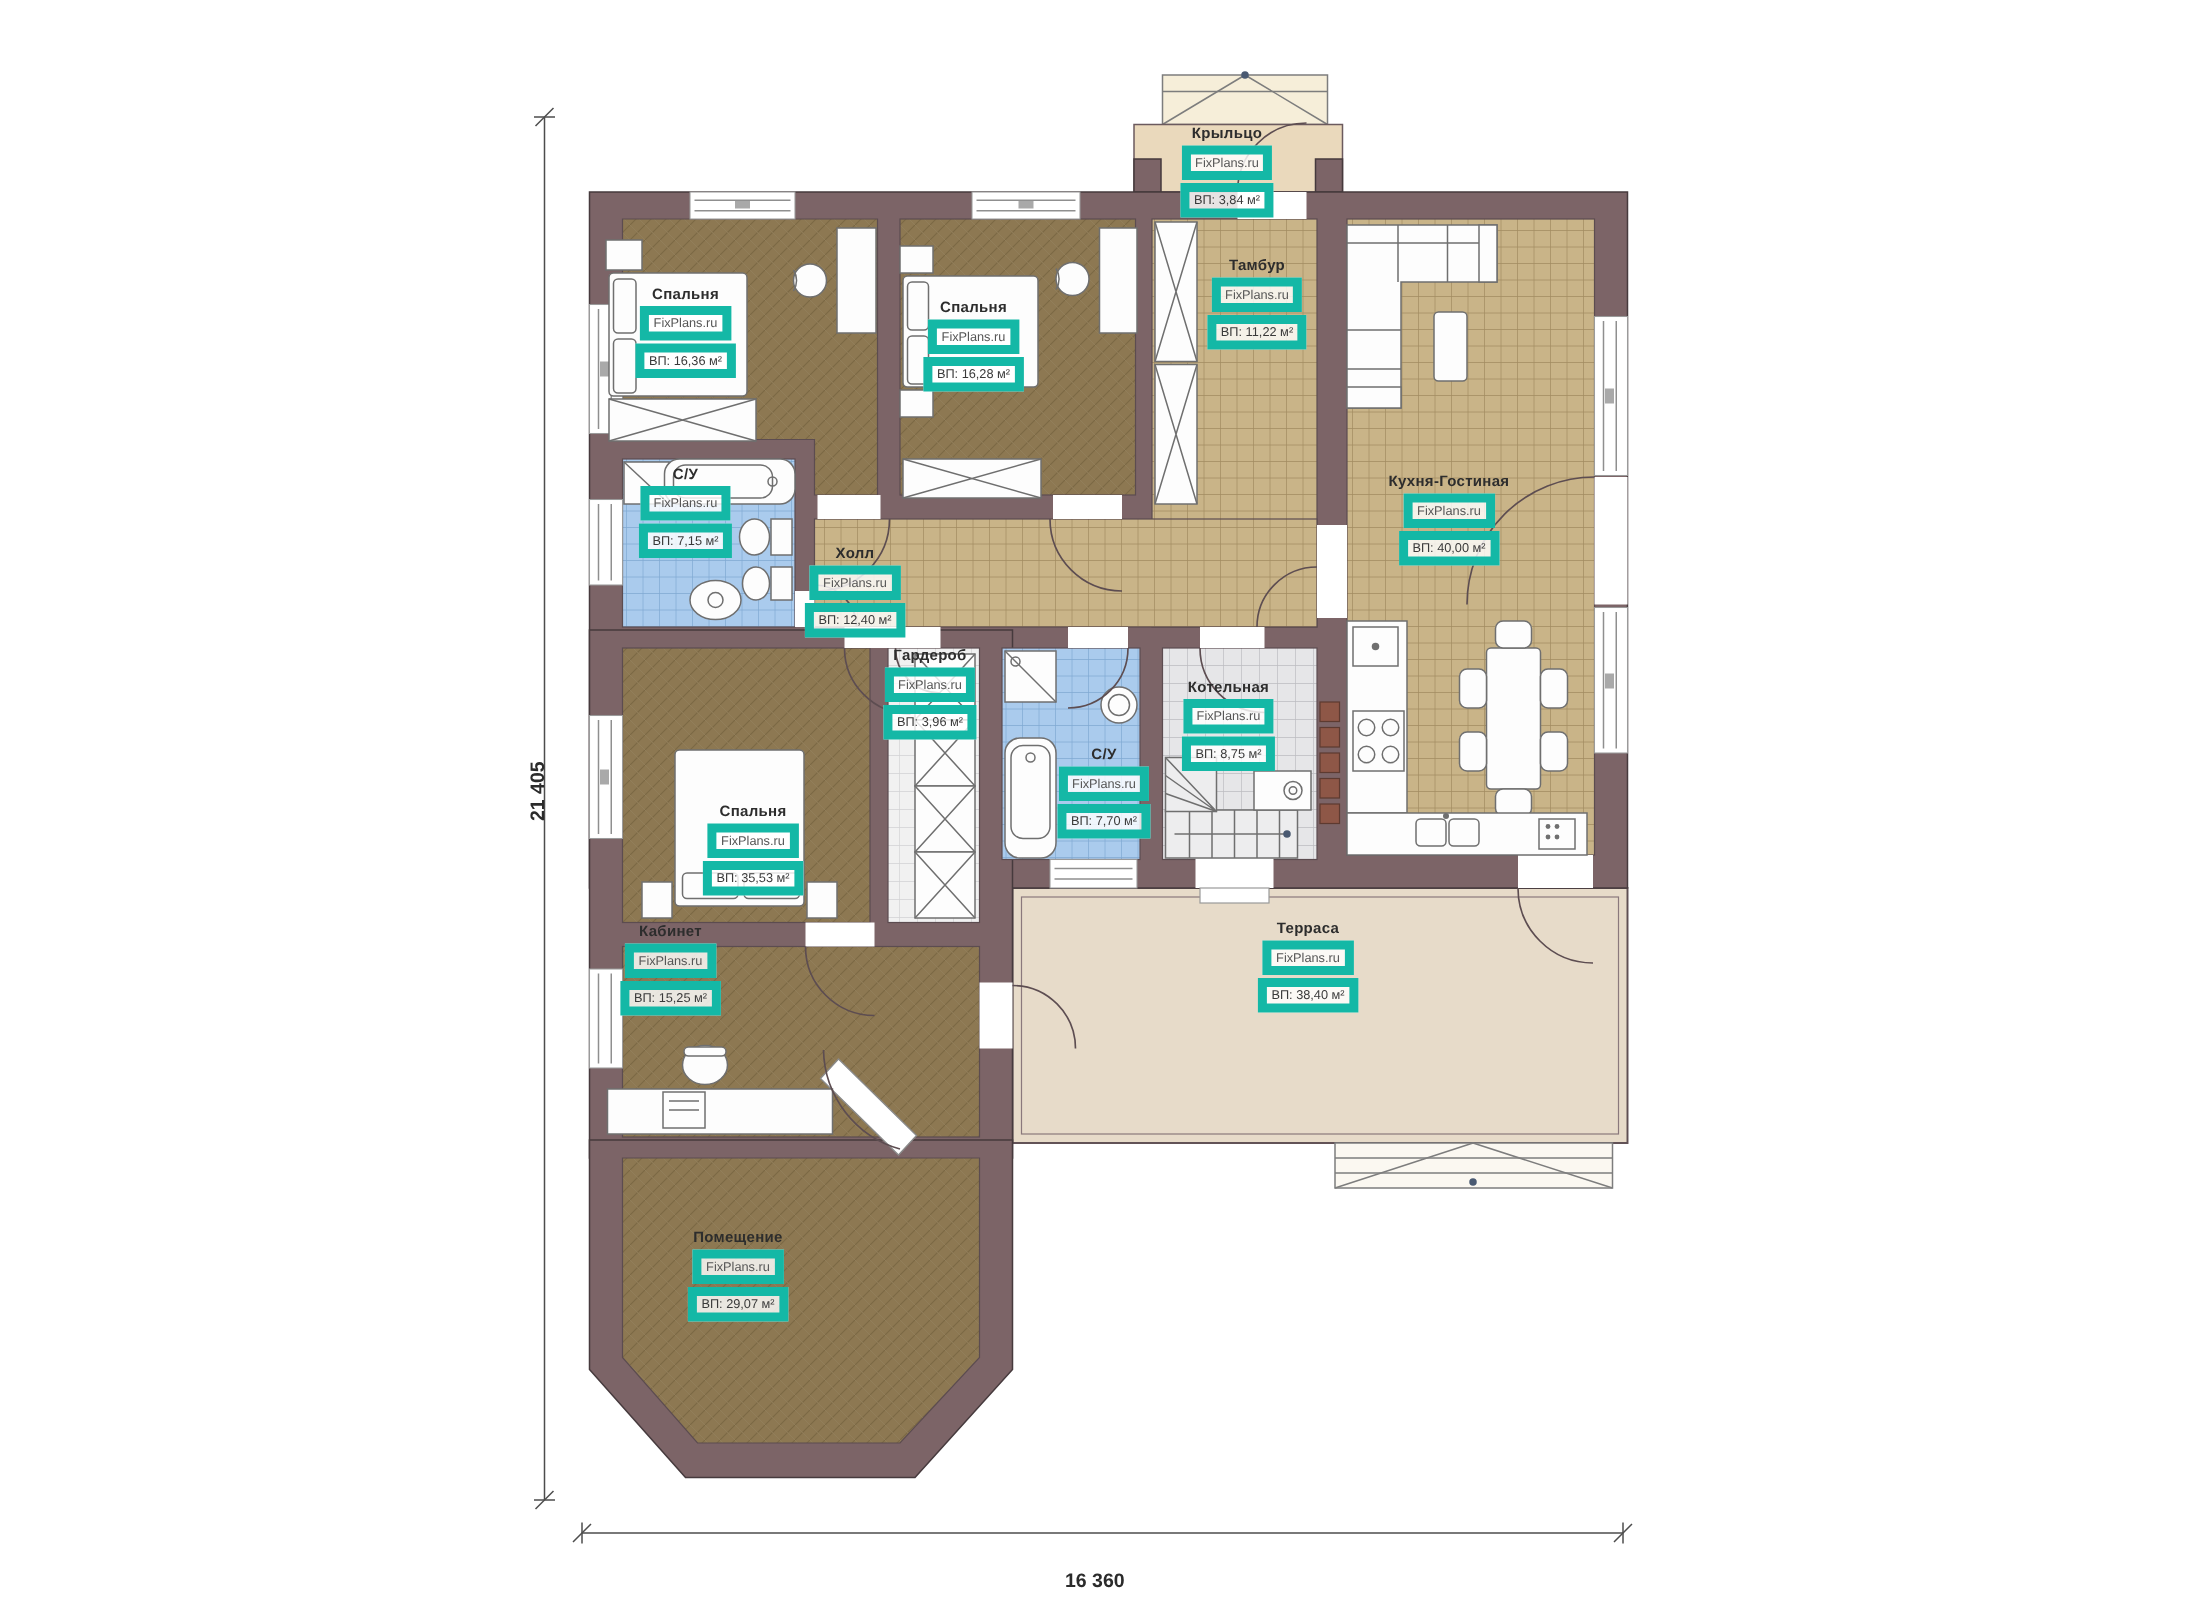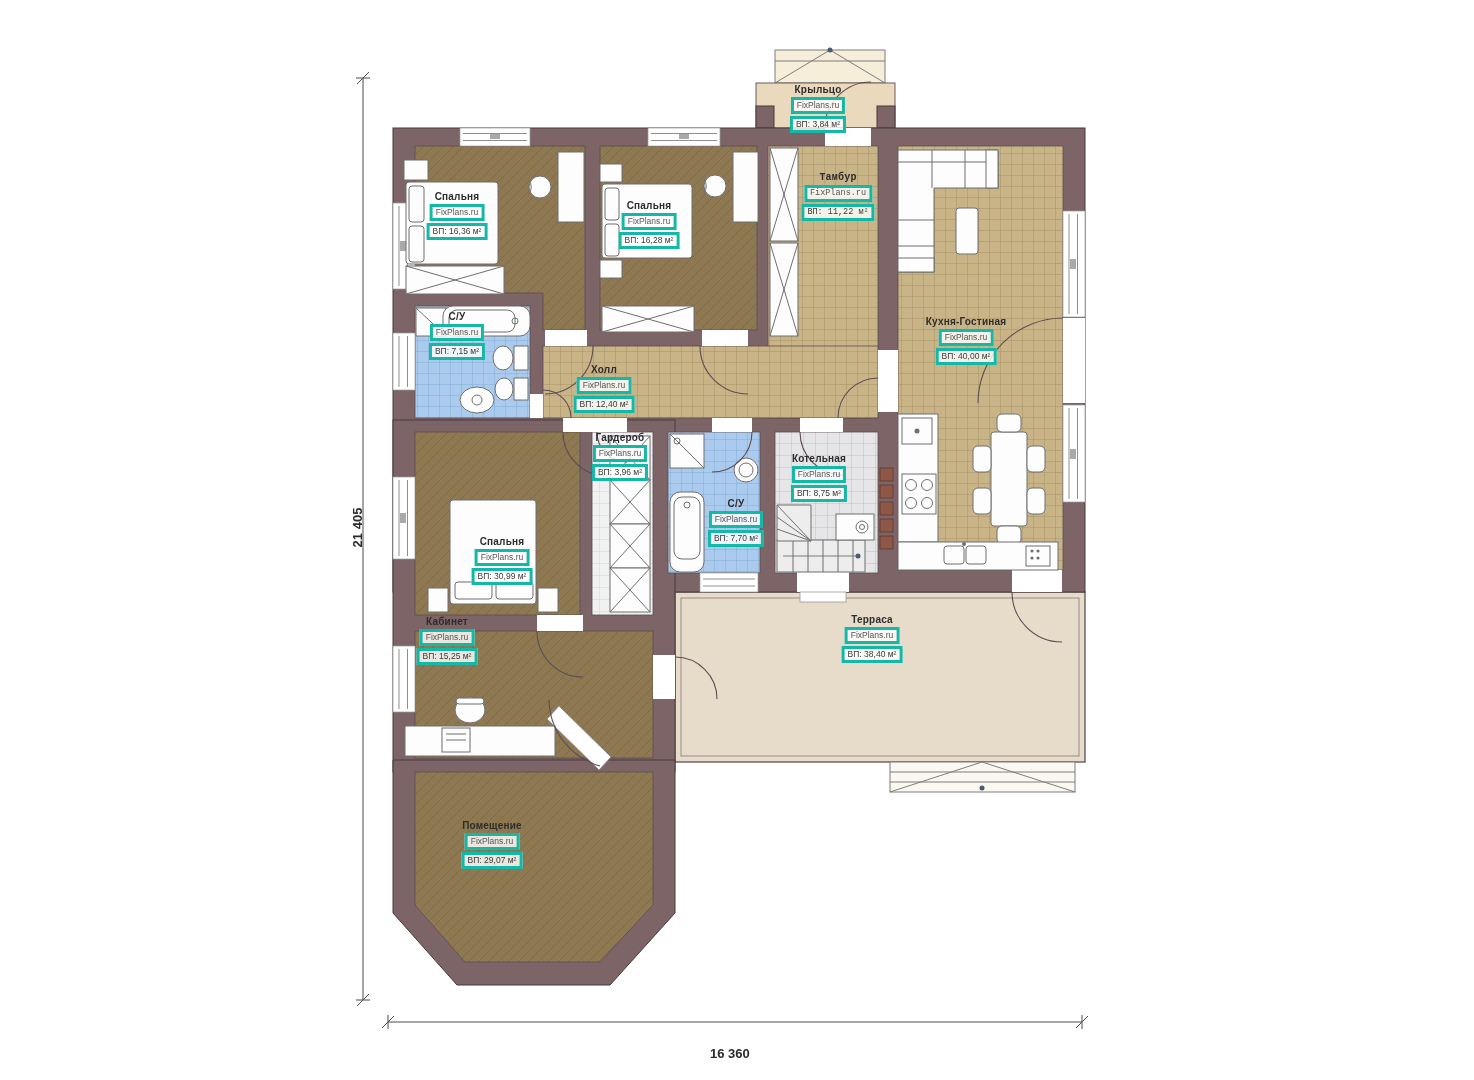--- a/index.html
+++ b/index.html
@@ -4,21 +4,21 @@
 <style>
   html,body{margin:0;padding:0;background:#ffffff;}
   body{width:1474px;height:1080px;position:relative;overflow:hidden;
        font-family:"Liberation Sans", sans-serif;}
   #plan{position:absolute;left:0;top:0;width:1240px;height:1080px;}
   #plan svg{position:absolute;left:0;top:0;}
   .rlabel{position:absolute;transform:translateX(-50%);display:flex;
           flex-direction:column;align-items:center;z-index:5;pointer-events:none;}
   .rlabel .rname{font-size:10px;font-weight:bold;color:#2d2d2d;white-space:nowrap;
                  letter-spacing:.2px;}
-  .rlabel .rbox{font-size:8.5px;color:#3a3a3a;border:3px solid #14b8a6;
+  .rlabel .rbox{font-size:8.5px;color:#3a3a3a;border:6px solid #14b8a6;
                 background:rgba(255,255,255,.82);padding:0 3px;margin-top:2px;
                 white-space:nowrap;line-height:11px;}
   .rlabel .rbrand{color:#555;}
   .dim{position:absolute;font-size:13px;font-weight:bold;color:#2b2b2b;z-index:5;}
   #dim-h{left:338px;top:520px;transform:rotate(-90deg);transform-origin:center;}
   #dim-w{left:710px;top:1003px;margin-top:43px;}
 </style>
 </head>
 <body>
 
@@ -303,36 +303,36 @@
   <div class="rlabel" style="left:457px;top:191px;">
     <span class="rname">Спальня</span>
     <span class="rbox rbrand">FixPlans.ru</span>
     <span class="rbox">ВП: 16,36 м²</span>
   </div>
   <div class="rlabel" style="left:649px;top:200px;">
     <span class="rname">Спальня</span>
     <span class="rbox rbrand">FixPlans.ru</span>
     <span class="rbox">ВП: 16,28 м²</span>
   </div>
-  <div class="rlabel" style="left:838px;top:172px;font-family:Liberation Mono, monospace;">
+  <div class="rlabel" style="left:838px;top:172px;">
     <span class="rname">Тамбур</span>
     <span class="rbox rbrand">FixPlans.ru</span>
     <span class="rbox">ВП: 11,22 м²</span>
   </div>
   <div class="rlabel" style="left:966px;top:316px;text-align:right;">
     <span class="rname">Кухня-Гостиная</span>
     <span class="rbox rbrand">FixPlans.ru</span>
     <span class="rbox">ВП: 40,00 м²</span>
   </div>
   <div class="rlabel" style="left:457px;top:311px;">
     <span class="rname">С/У</span>
     <span class="rbox rbrand">FixPlans.ru</span>
     <span class="rbox">ВП: 7,15 м²</span>
   </div>
-  <div class="rlabel" style="left:604px;top:364px;">
+  <div class="rlabel" style="left:570px;top:364px;">
     <span class="rname">Холл</span>
     <span class="rbox rbrand">FixPlans.ru</span>
     <span class="rbox">ВП: 12,40 м²</span>
   </div>
   <div class="rlabel" style="left:620px;top:432px;text-align:right;">
     <span class="rname">Гардероб</span>
     <span class="rbox rbrand">FixPlans.ru</span>
     <span class="rbox">ВП: 3,96 м²</span>
   </div>
   <div class="rlabel" style="left:736px;top:498px;">
@@ -341,21 +341,21 @@
     <span class="rbox">ВП: 7,70 м²</span>
   </div>
   <div class="rlabel" style="left:819px;top:453px;">
     <span class="rname">Котельная</span>
     <span class="rbox rbrand">FixPlans.ru</span>
     <span class="rbox">ВП: 8,75 м²</span>
   </div>
   <div class="rlabel" style="left:502px;top:536px;">
     <span class="rname">Спальня</span>
     <span class="rbox rbrand">FixPlans.ru</span>
-    <span class="rbox">ВП: 30,99 м²</span>
+    <span class="rbox">ВП: 35,53 м²</span>
   </div>
   <div class="rlabel" style="left:872px;top:614px;">
     <span class="rname">Терраса</span>
     <span class="rbox rbrand">FixPlans.ru</span>
     <span class="rbox">ВП: 38,40 м²</span>
   </div>
   <div class="rlabel" style="left:447px;top:616px;justify-content:flex-end;">
     <span class="rname">Кабинет</span>
     <span class="rbox rbrand">FixPlans.ru</span>
     <span class="rbox">ВП: 15,25 м²</span>

